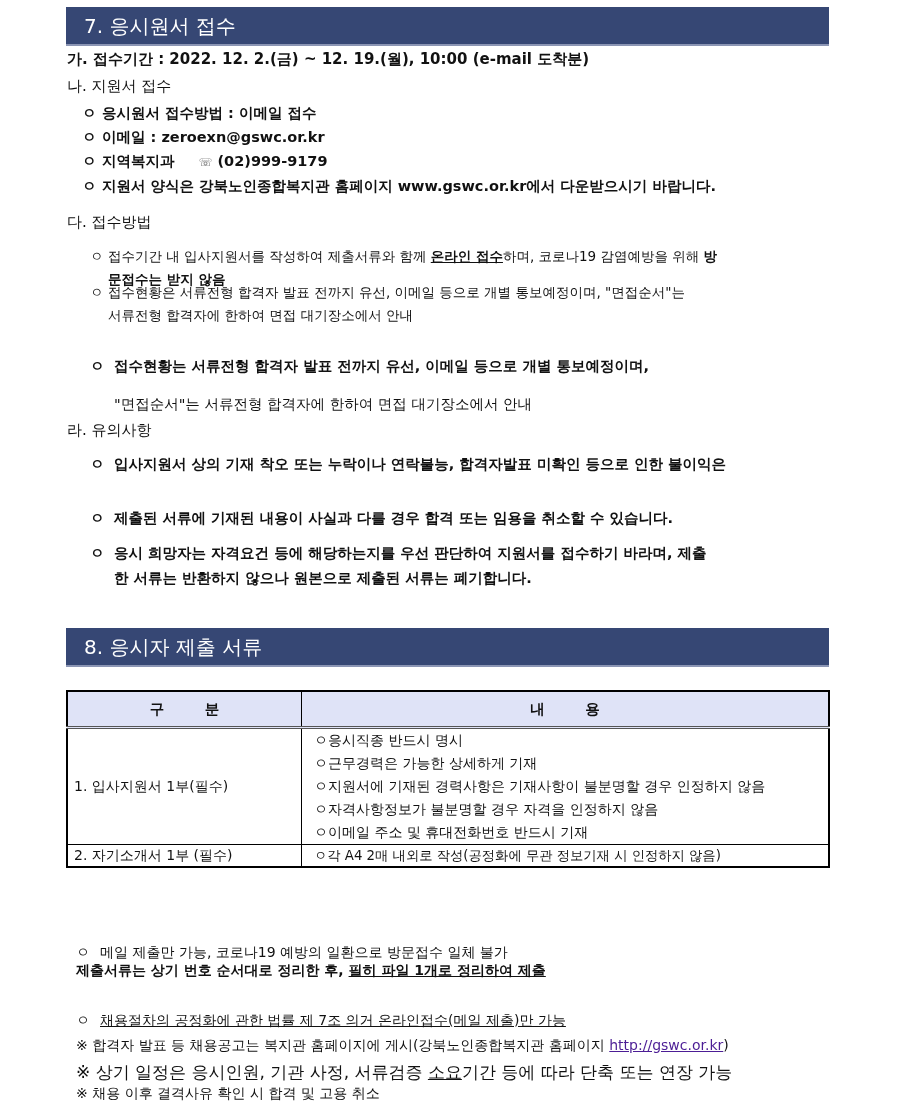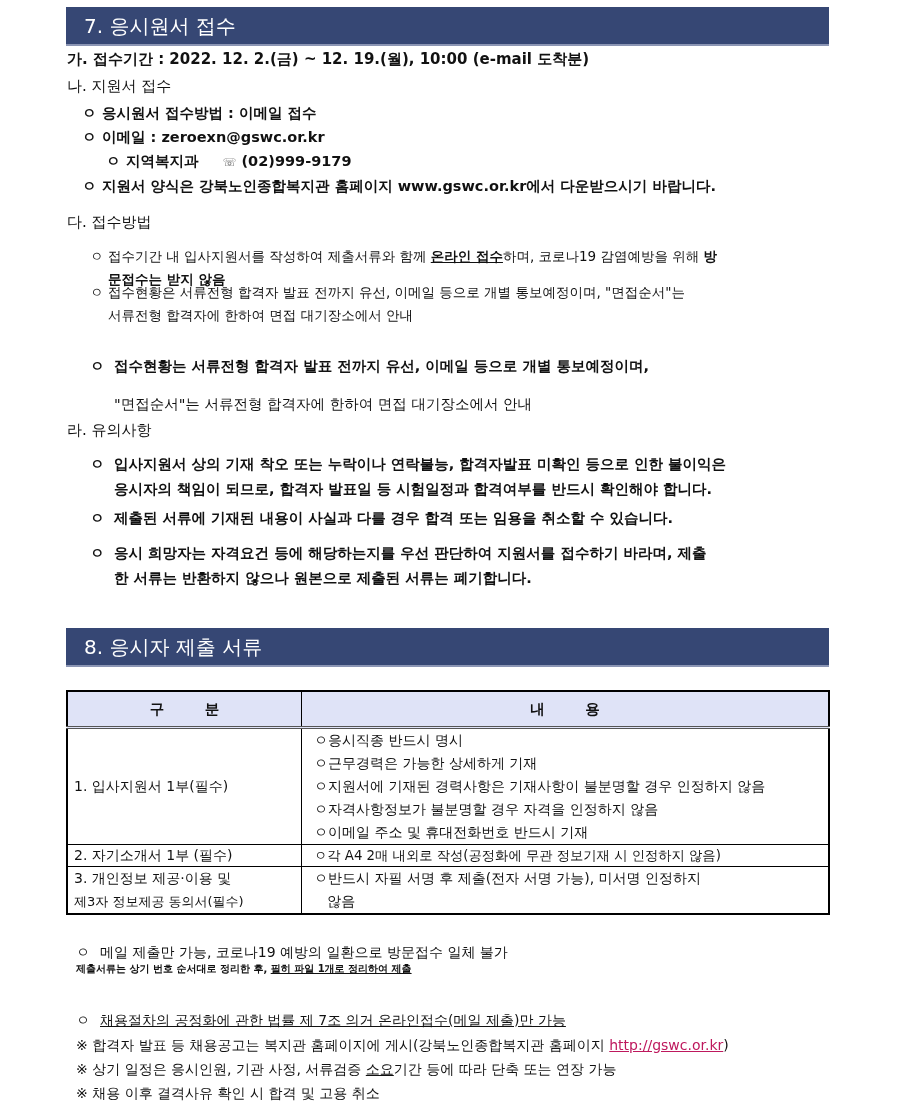--- a/index.html
+++ b/index.html
@@ -23,42 +23,42 @@
   .ul { text-decoration: underline; }
   table.docs {
     position: absolute; left: 66px; top: 690px; width: 764px;
     border-collapse: collapse; font-size: 14px;
     border: 2px solid #000;
   }
   table.docs td, table.docs th { border: 1px solid #000; padding: 0 6px; vertical-align: middle; }
   table.docs th { background: #dfe3f7; height: 34px; font-weight: bold; font-size: 14.5px; border-bottom: 3px double #555; }
   table.docs td.c1 { width: 221px; }
   .cell-line { line-height: 23px; white-space: nowrap; }
-  .link { color: #be185d; text-decoration: underline; }
+  .link { color: #4c1d95; text-decoration: underline; }
 </style>
 </head>
 <body>
 
 <div class="sec-header" style="top:7px;">
   <span>7. 응시원서 접수</span>
 </div>
 
 <div class="abs l1" style="top:50px;">
   <span class="bold">가. 접수기간 : 2022. 12. 2.(금) ~ 12. 19.(월), 10:00 (e-mail 도착분)</span>
 </div>
 
 <div class="abs l1" style="top:77px;">나. 지원서 접수</div>
 
 <div class="abs bul" style="top:104px;">
   <span class="o">ㅇ</span><span>응시원서 접수방법 : 이메일 접수</span>
 </div>
 <div class="abs bul" style="top:128px;">
   <span class="o">ㅇ</span><span>이메일 : zeroexn@gswc.or.kr</span>
 </div>
-<div class="abs bul" style="top:152px;margin-left:24px;">
+<div class="abs bul" style="top:152px;">
   <span class="o">ㅇ</span><span>지역복지과</span>
   <span style="display:inline-block;width:14px;"></span>
   <span style="font-size:11px;color:#555;">☏</span>
   <span>(02)999-9179</span>
 </div>
 <div class="abs bul" style="top:177px;">
   <span class="o">ㅇ</span><span>지원서 양식은 강북노인종합복지관 홈페이지 www.gswc.or.kr에서 다운받으시기 바랍니다.</span>
 </div>
 
 <div class="abs l1" style="top:213px;">다. 접수방법</div>
@@ -75,21 +75,21 @@
 
 <div class="abs bul" style="top:357px;left:90px;">
   <span class="o" style="display:inline-block;width:24px;">ㅇ</span><span>접수현황는 서류전형 합격자 발표 전까지 유선, 이메일 등으로 개별 통보예정이며,</span>
 </div>
 <div class="abs ind" style="top:395px;left:114px;">"면접순서"는 서류전형 합격자에 한하여 면접 대기장소에서 안내</div>
 
 <div class="abs l1" style="top:421px;">라. 유의사항</div>
 
 <div class="abs bul" style="top:452px;left:90px;line-height:25px;">
   <span class="o" style="display:inline-block;width:24px;">ㅇ</span><span>입사지원서 상의 기재 착오 또는 누락이나 연락불능, 합격자발표 미확인 등으로 인한 불이익은</span><br>
-  <span style="display:inline-block;width:24px;"></span><span>응시자의 책임이 되므로, 합격자 발표일 등 시험일정과 합격여부를 반드시 확인해야 합니다.</span>
+  <span style="display:inline-block;width:24px;"></span>
 </div>
 
 <div class="abs bul" style="top:509px;left:90px;">
   <span class="o" style="display:inline-block;width:24px;">ㅇ</span><span>제출된 서류에 기재된 내용이 사실과 다를 경우 합격 또는 임용을 취소할 수 있습니다.</span>
 </div>
 
 <div class="abs bul" style="top:541px;left:90px;line-height:25px;">
   <span class="o" style="display:inline-block;width:24px;">ㅇ</span><span>응시 희망자는 자격요건 등에 해당하는지를 우선 판단하여 지원서를 접수하기 바라며, 제출</span><br>
   <span style="display:inline-block;width:24px;"></span><span>한 서류는 반환하지 않으나 원본으로 제출된 서류는 폐기합니다.</span>
 </div>
@@ -117,46 +117,36 @@
         <div class="cell-line">ㅇ자격사항정보가 불분명할 경우 자격을 인정하지 않음</div>
         <div class="cell-line">ㅇ이메일 주소 및 휴대전화번호 반드시 기재</div>
       </td>
     </tr>
     <tr>
       <td class="c1" style="height:21px;">2. 자기소개서 1부 (필수)</td>
       <td style="padding-left:12px;">
         <div class="cell-line" style="line-height:21px;font-size:13.3px;">ㅇ각 A4 2매 내외로 작성(공정화에 무관 정보기재 시 인정하지 않음)</div>
       </td>
     </tr>
-    <tr>
-      <td class="c1">
-        <div class="cell-line">3. 개인정보 제공·이용 및</div>
-        <div class="cell-line" style="font-size:13px;">제3자 정보제공 동의서(필수)</div>
-      </td>
-      <td style="padding-left:12px;">
-        <div class="cell-line">ㅇ반드시 자필 서명 후 제출(전자 서명 가능), 미서명 인정하지</div>
-        <div class="cell-line" style="white-space:pre;">   않음</div>
-      </td>
-    </tr>
   </tbody>
 </table>
 
-<div class="abs bold" style="top:962px;left:76px;font-size:10px;">
+<div class="abs bold" style="top:962px;left:76px;font-size:14px;">
   <span>제출서류는 상기 번호 순서대로 정리한 후, </span><span class="ul">필히 파일 1개로 정리하여 제출</span>
 </div>
 
 <div class="abs" style="top:944px;left:76px;font-size:14px;">
   <span class="o" style="display:inline-block;width:24px;">ㅇ</span><span>메일 제출만 가능, 코로나19 예방의 일환으로 방문접수 일체 불가</span>
 </div>
 
 <div class="abs" style="top:1012px;left:76px;font-size:14px;">
   <span class="o" style="display:inline-block;width:24px;">ㅇ</span><span class="ul">채용절차의 공정화에 관한 법률 제 7조 의거 온라인접수(메일 제출)만 가능</span>
 </div>
 
 <div class="abs" style="top:1037px;left:76px;font-size:14px;">
   <span>※ 합격자 발표 등 채용공고는 복지관 홈페이지에 게시(강북노인종합복지관 홈페이지 </span><a class="link">http://gswc.or.kr</a><span>)</span>
 </div>
 
-<div class="abs" style="top:1061px;left:76px;font-size:14px;">
+<div class="abs" style="top:1061px;left:76px;font-size:17px;">
   <span>※ 상기 일정은 응시인원, 기관 사정, 서류검증 </span><span class="ul">소요</span><span>기간 등에 따라 단축 또는 연장 가능</span>
 </div>
 
 <div class="abs" style="top:1085px;left:76px;font-size:14px;">※ 채용 이후 결격사유 확인 시 합격 및 고용 취소</div>
 
 </body></html>

